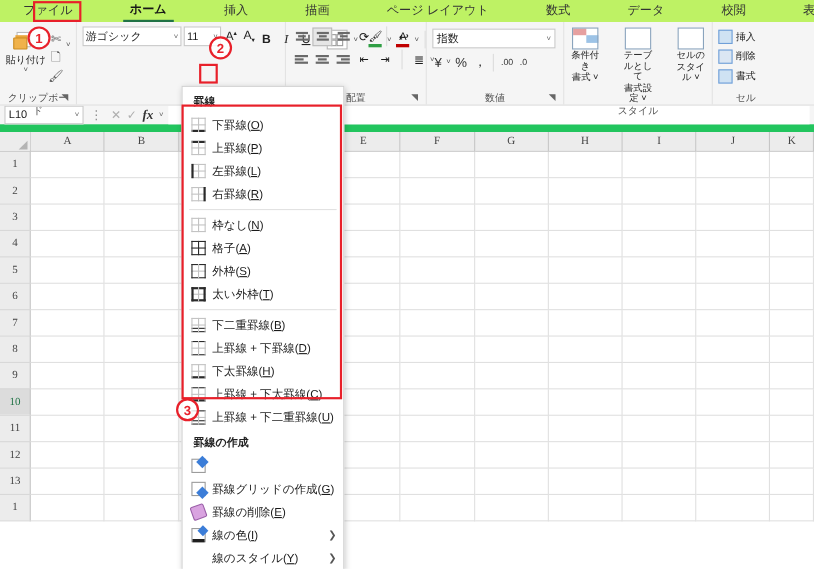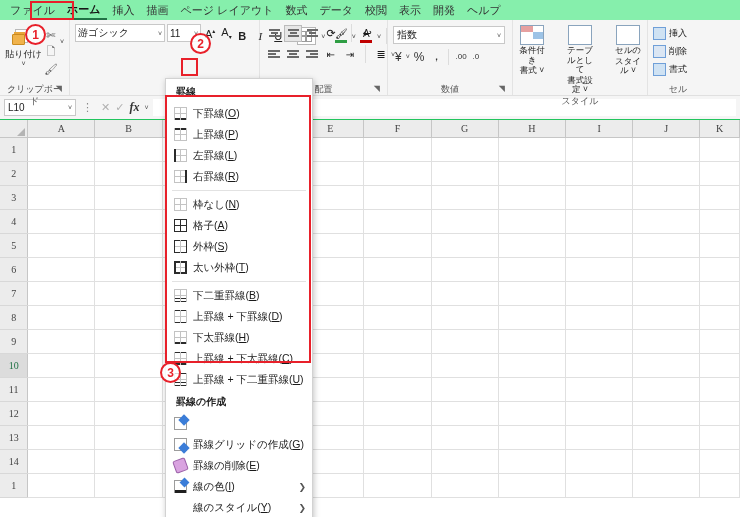--- a/index.html
+++ b/index.html
@@ -11,26 +11,27 @@
     color:#1a1a1a;
     background:#ffffff;
     position:relative;
     overflow:hidden;
     -webkit-font-smoothing:antialiased;
   }
 
   
   .tabbar {
     height:20px;
-    background:#86efac;
+    background:#bef264;
     display:flex;
     align-items:center;
-    padding-left:4px;
+    padding-left:15px;
     position:relative;
     z-index:5;
+    gap:40px;
   }
   .tab {
     font-size:11px;
     padding:2px 6px;
     color:#333;
     white-space:nowrap;
     line-height:14px;
   }
   .tab.active {
     font-weight:bold;
@@ -154,21 +155,21 @@
   .stlbl { font-size:8.5px;line-height:9.5px;text-align:center;color:#222; }
 
   
   .g-cells { width:60px; border-right:none; }
   .cellrow { display:flex;align-items:center;gap:3px;height:16px; }
   .cellico { width:13px;height:13px; }
 
   
   .formulabar {
     height:24px;background:#f5f5f5;display:flex;align-items:center;
-    padding:0 4px; gap:4px; border-bottom:1px solid #22c55e;
+    padding:0 4px; gap:4px; border-bottom:7px solid #22c55e;
     position:relative; z-index:3;
   }
   .namebox {
     width:72px;height:17px;background:#fff;border:1px solid #c8c8c8;
     font-size:10px;padding:0 3px;display:flex;align-items:center;justify-content:space-between;
   }
   .nb-dots { color:#8a8a8a;font-size:11px;padding:0 2px; }
   .fx-grp { display:flex;align-items:center;gap:5px;color:#b0b0b0;font-size:11px;padding-left:2px;}
   .fx-grp .fx { font-style:italic;font-weight:bold;font-family:"Liberation Serif",serif;color:#333;font-size:12px;}
   .fbar-input { flex:1;height:17px;background:#fff;border:1px solid transparent; }
@@ -672,34 +673,20 @@
           <td class="cell"></td>
           <td class="cell"></td>
           <td class="cell"></td>
           <td class="cell"></td>
           <td class="cell"></td>
           <td class="cell"></td>
           <td class="cell"></td>
           <td class="cell"></td>
     </tr>
     <tr>
-      <td class="rowhead">14</td>
-      <td class="cell"></td>
-          <td class="cell"></td>
-          <td class="cell"></td>
-          <td class="cell"></td>
-          <td class="cell"></td>
-          <td class="cell"></td>
-          <td class="cell"></td>
-          <td class="cell"></td>
-          <td class="cell"></td>
-          <td class="cell"></td>
-          <td class="cell"></td>
-    </tr>
-    <tr>
       <td class="rowhead">1</td>
       <td class="cell"></td>
           <td class="cell"></td>
           <td class="cell"></td>
           <td class="cell"></td>
           <td class="cell"></td>
           <td class="cell"></td>
           <td class="cell"></td>
           <td class="cell"></td>
           <td class="cell"></td>

